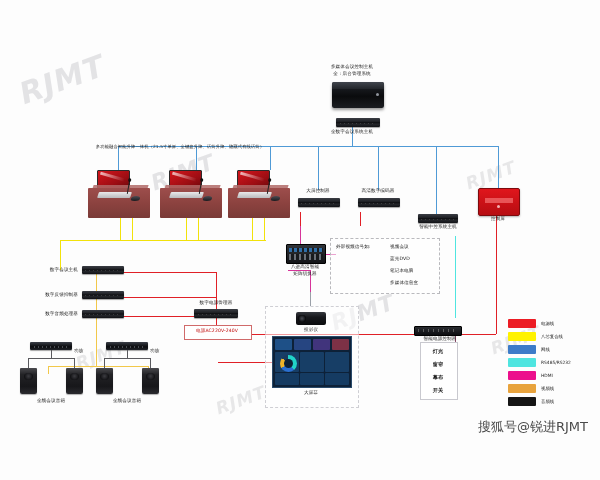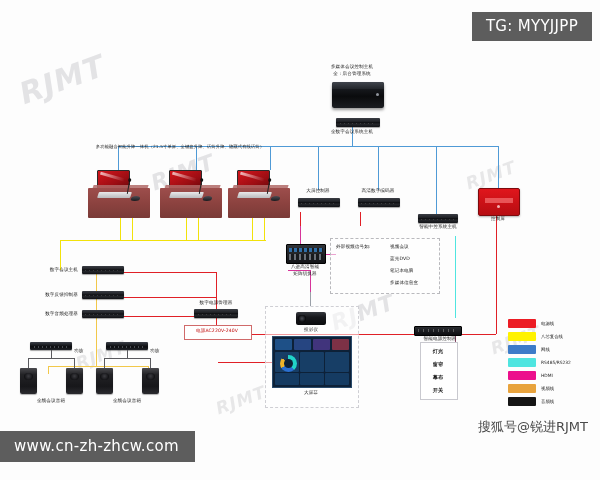--- a/index.html
+++ b/index.html
@@ -446,17 +446,15 @@
     <div class="lrow">
       <div class="sw" style="background:#e8a33d"></div>
       <div class="ltxt">视频线</div>
     </div>
     <div class="lrow">
       <div class="sw" style="background:#151515"></div>
       <div class="ltxt">音频线</div>
     </div>
   </div>
 
-  <div class="chip" id="tg-chip">TG: MYYJJPP</div>
-  <div class="chip" id="url-chip">www.cn-zh-zhcw.com</div>
   <div style="position:absolute;right:12px;bottom:44px;font-size:13px;color:#4a4a4a;white-space:nowrap;">搜狐号@锐进RJMT</div>
 
 </div>
 
 </body></html>

